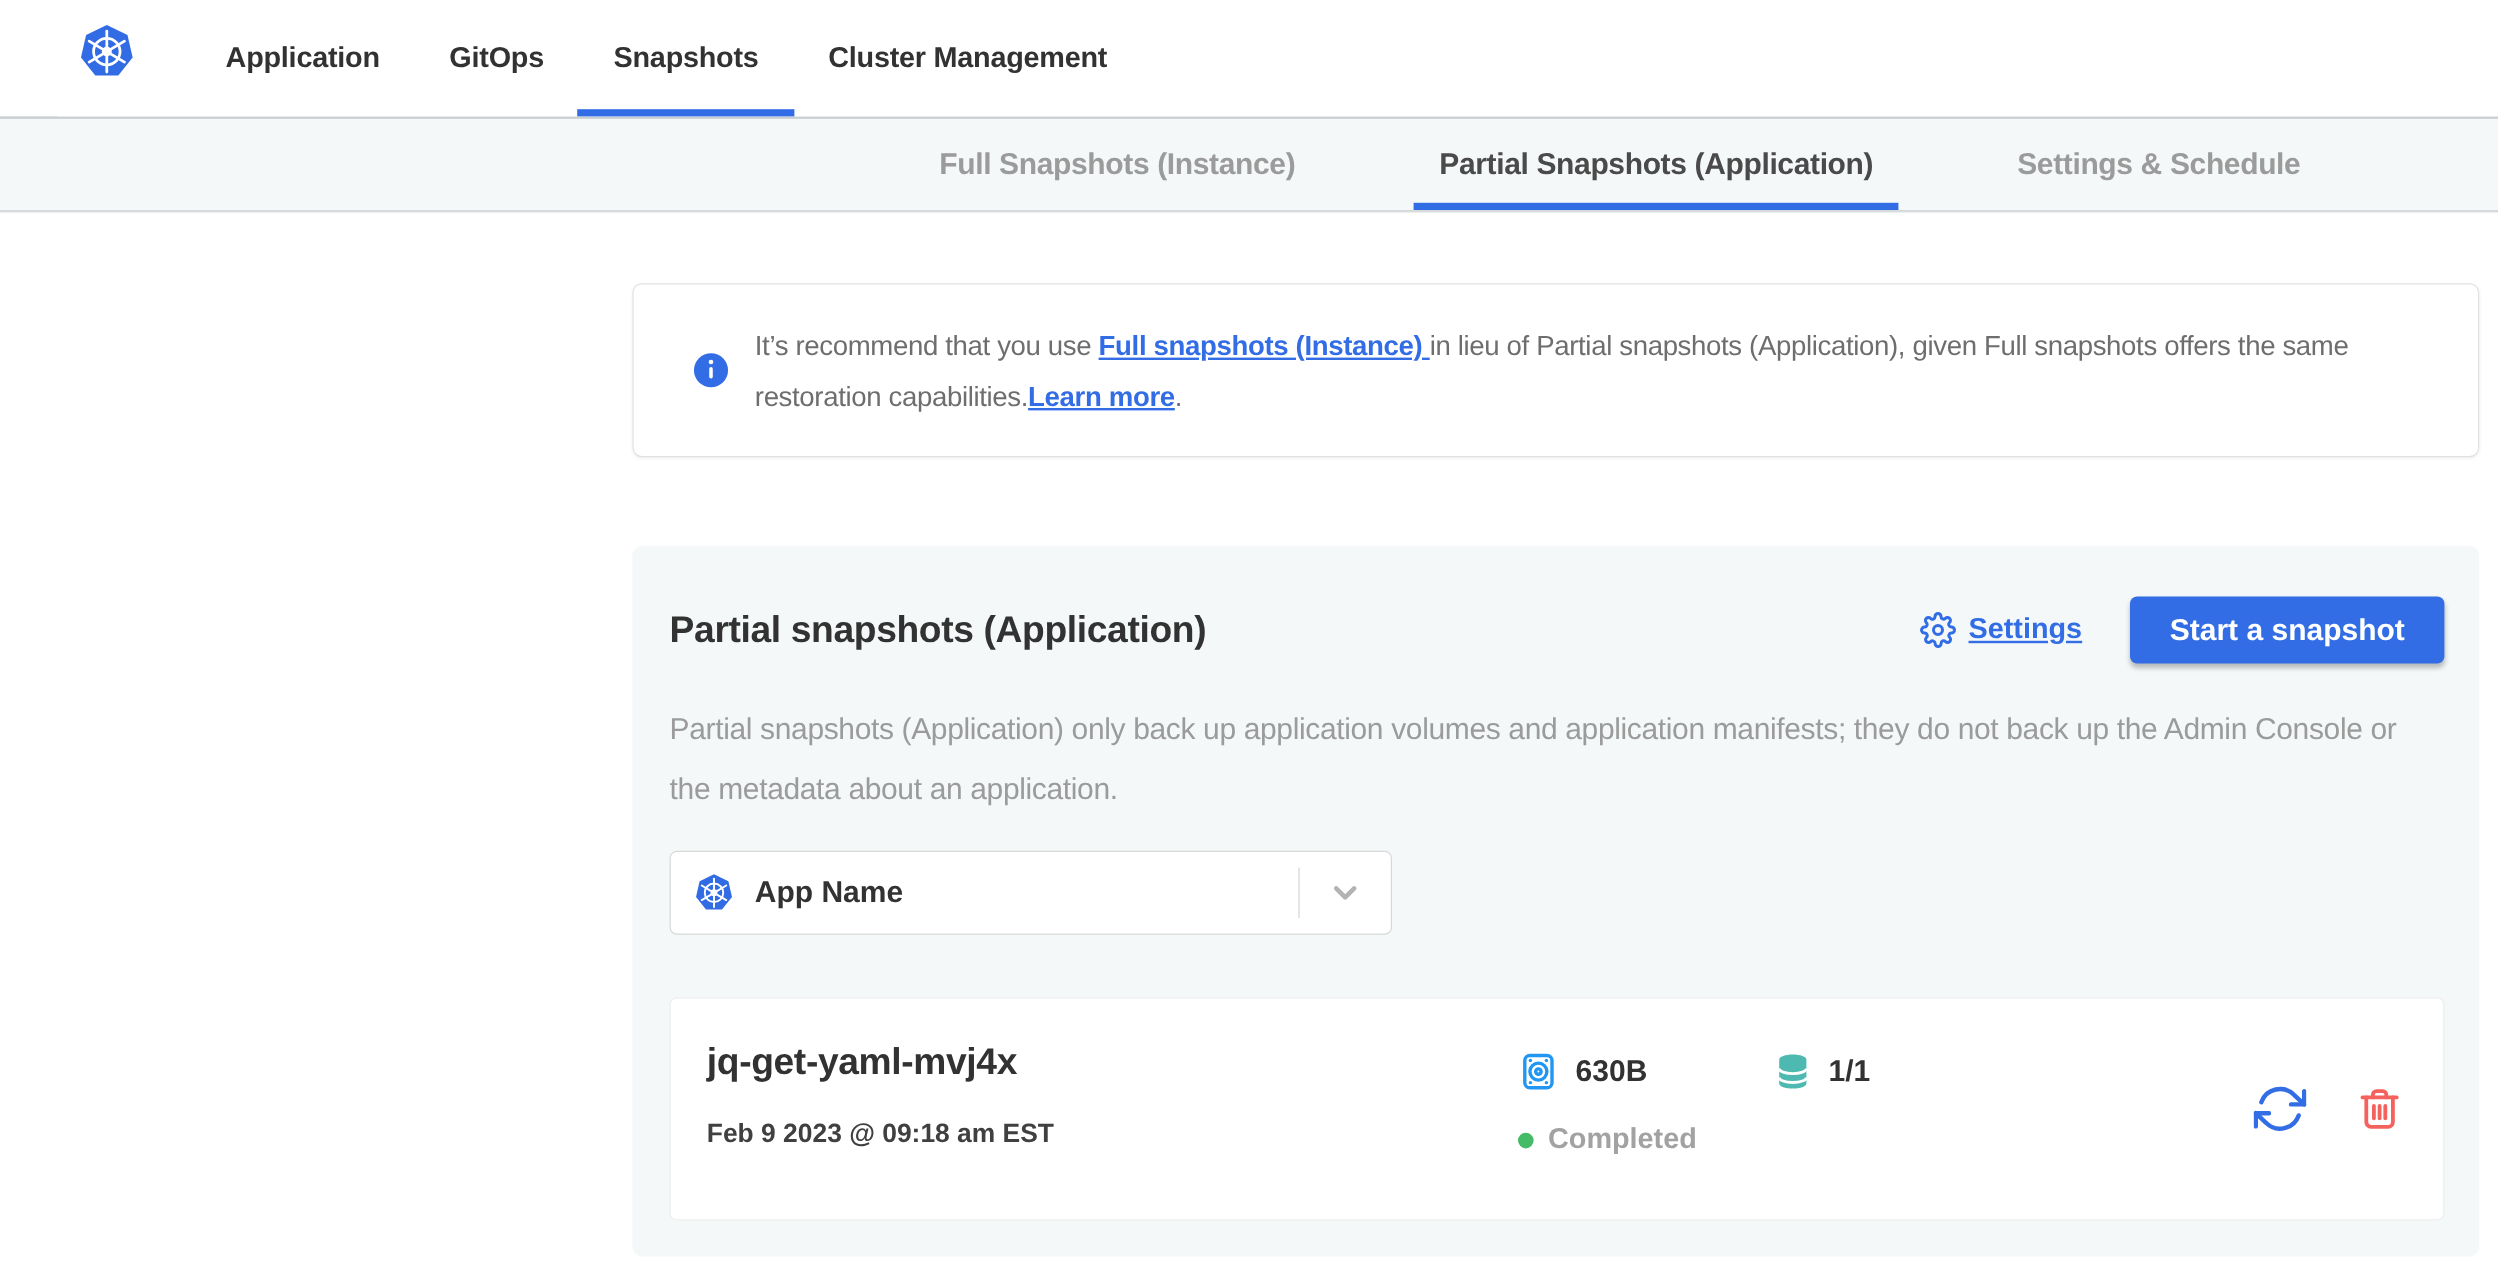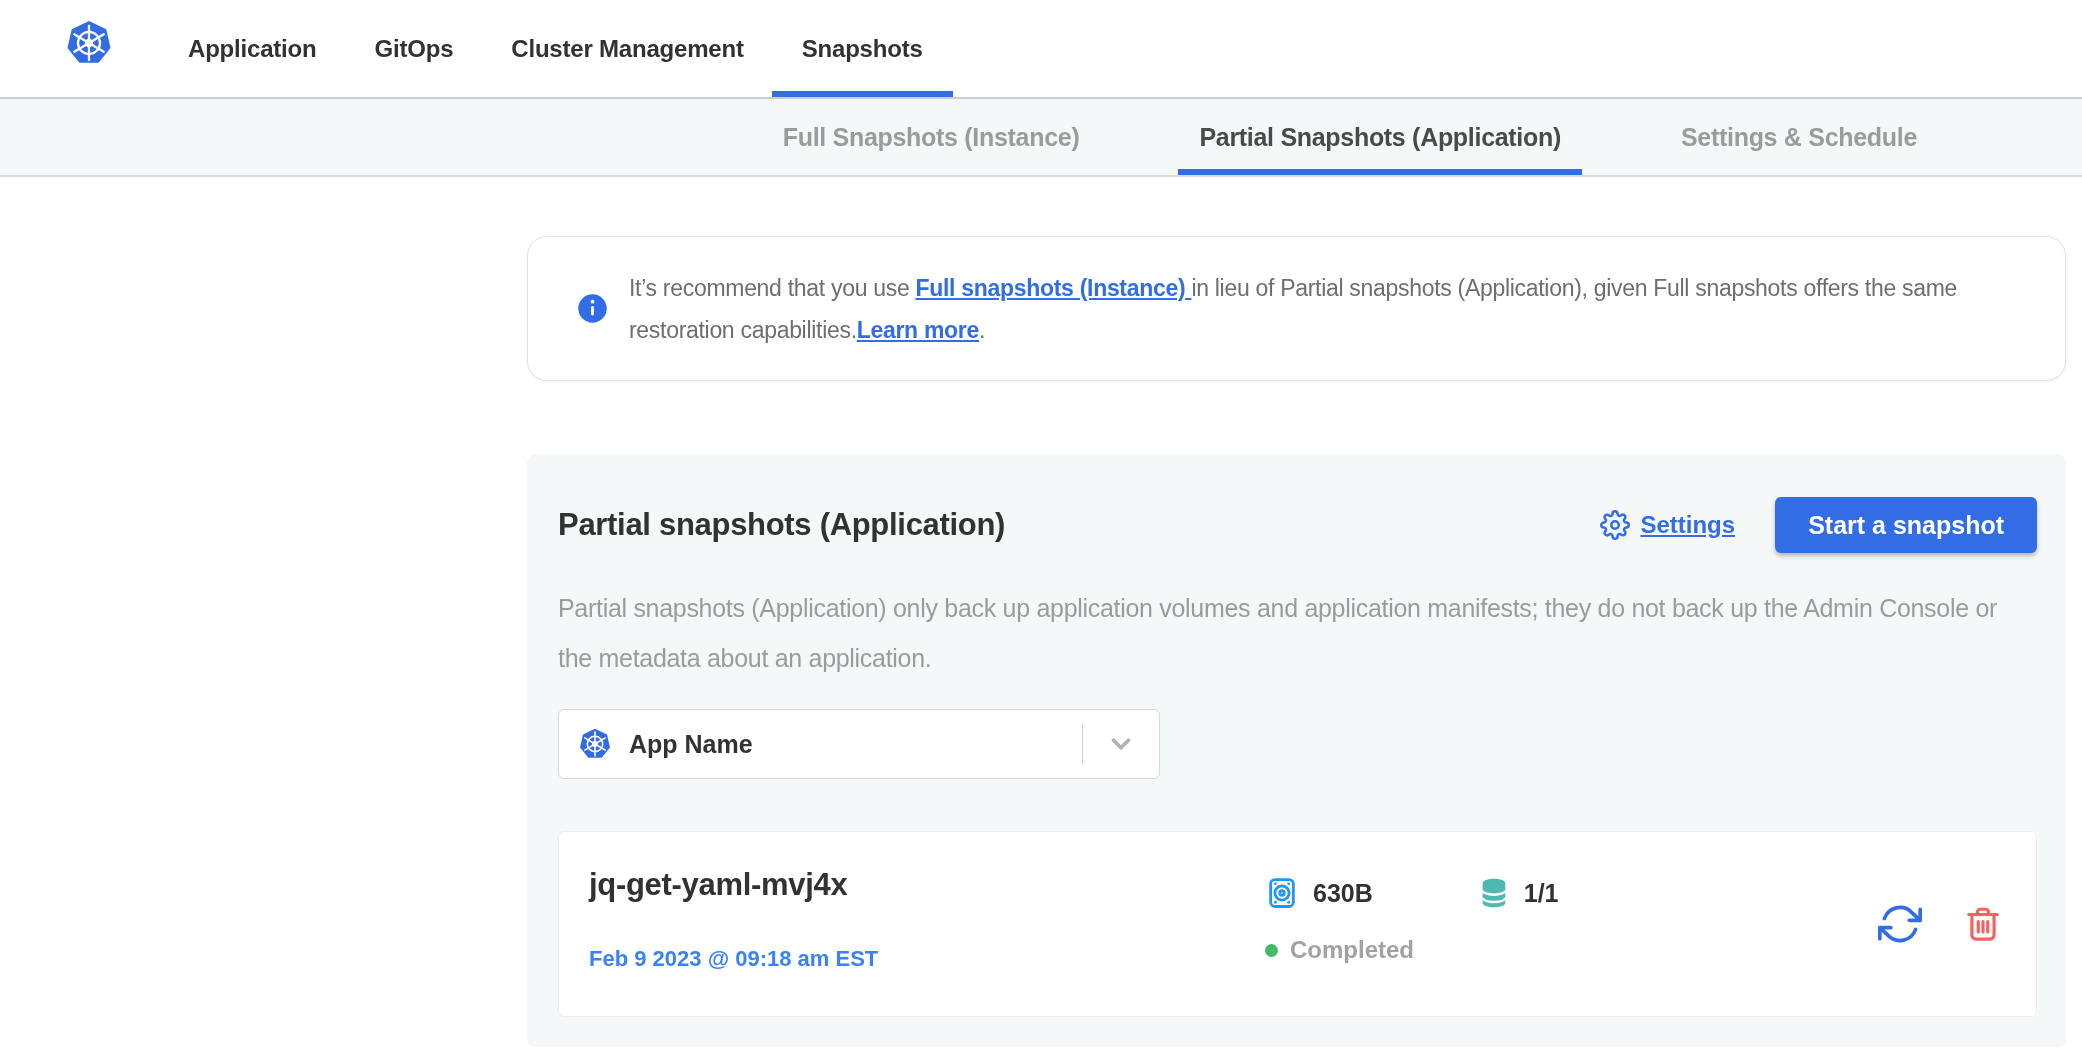--- a/index.html
+++ b/index.html
@@ -27,21 +27,21 @@
             padding-right:165px; gap:120px; }
   .tab { display:flex; align-items:center; font-size:25px; font-weight:700;
          color:#9b9b9b; position:relative; cursor:pointer; letter-spacing:-0.3px; }
   .tab.active { color:#4a4a4a; }
   .tab.active::after { content:""; position:absolute; left:-21px; right:-21px;
          bottom:0; height:6px; background:var(--accent); }
   
   main { margin-left:527px; width:1539px; }
   
   .info-banner { margin-top:59px; min-height:145px; background:#fff;
-     border:1px solid #e2e2e2; border-radius:20px; display:flex; align-items:center;
+     border:1px solid #e2e2e2; border-radius:8px; display:flex; align-items:center;
      padding:24px 38px 24px 49px; box-shadow:0 1px 3px rgba(0,0,0,0.05); }
   .info-icon { flex:0 0 31px; width:31px; height:31px; margin-right:21px; }
   .info-text { font-size:23px; line-height:42px; color:#6e6e6e; margin:0;
      letter-spacing:-0.3px; max-width:1400px; }
   .info-link { color:var(--accent); font-weight:700; text-decoration:underline; cursor:pointer; }
   
   .panel { margin-top:74px; background:#f4f8f9; border-radius:8px;
            padding:42px 29px 30px 31px; min-height:583px; }
   .panel-header { display:flex; align-items:center; }
   .panel-title { font-size:31px; font-weight:700; margin:0; color:#323232; letter-spacing:-0.3px; }
@@ -62,21 +62,21 @@
   .app-select-logo { width:32px; height:32px; }
   .app-select-label { margin-left:18px; font-size:25px; font-weight:700; color:#323232; }
   .select-divider { margin-left:auto; width:1px; height:42px; background:#d4d4d4; }
   .chevron-wrap { width:76px; display:flex; justify-content:center; align-items:center; }
   .chevron-svg { width:30px; height:30px; }
   
   .snapshot-row { margin-top:52px; background:#fff; border:1px solid #eeeeee;
      border-radius:6px; height:186px; display:flex; padding:0 34px 0 30px;gap:28px; }
   .snap-left { width:618px; padding-top:35px; }
   .snap-name { font-size:31px; font-weight:700; color:#323232; letter-spacing:-0.3px; }
-  .snap-date { margin-top:43px; font-size:22px; font-weight:700; color:#3b82f6; }
+  .snap-date { margin-top:29px; font-size:22px; font-weight:700; color:#404040; }
   .snap-mid { padding-top:44px; padding-left:30px; }
   .stats-line { display:flex; align-items:center; }
   .disk-svg { width:34px; height:34px; }
   .stat-size { margin-left:14px; font-size:25px; font-weight:700; color:#323232; }
   .db-svg { margin-left:103px; width:36px; height:34px; }
   .stat-vol { margin-left:12px; font-size:25px; font-weight:700; color:#323232; }
   .status-line { margin-top:26px; display:flex; align-items:center; }
   .dot { width:13px; height:13px; border-radius:50%; background:var(--success-green); }
   .status-text { margin-left:12px; font-size:24px; font-weight:700; color:#a2a2a2; }
   .status-date { margin-left:12px; font-size:24px; font-weight:700; color:#767676; }
@@ -107,22 +107,22 @@
 
 <header class="topnav">
   <span class="logo">
     <svg viewBox="0 0 100 100" width="46" height="46">
         <use href="#k8s-logo"></use>
       </svg>
   </span>
   <nav class="main-nav">
     <div class="nav-item">Application</div>
     <div class="nav-item">GitOps</div>
+    <div class="nav-item active">Snapshots</div>
     <div class="nav-item">Cluster Management</div>
-    <div class="nav-item active">Snapshots</div>
   </nav>
 </header>
 
 <div class="subnav">
   <div class="tab">Full Snapshots (Instance)</div>
   <div class="tab active">Partial Snapshots (Application)</div>
   <div class="tab">Settings &amp; Schedule</div>
 </div>
 
 <main>

